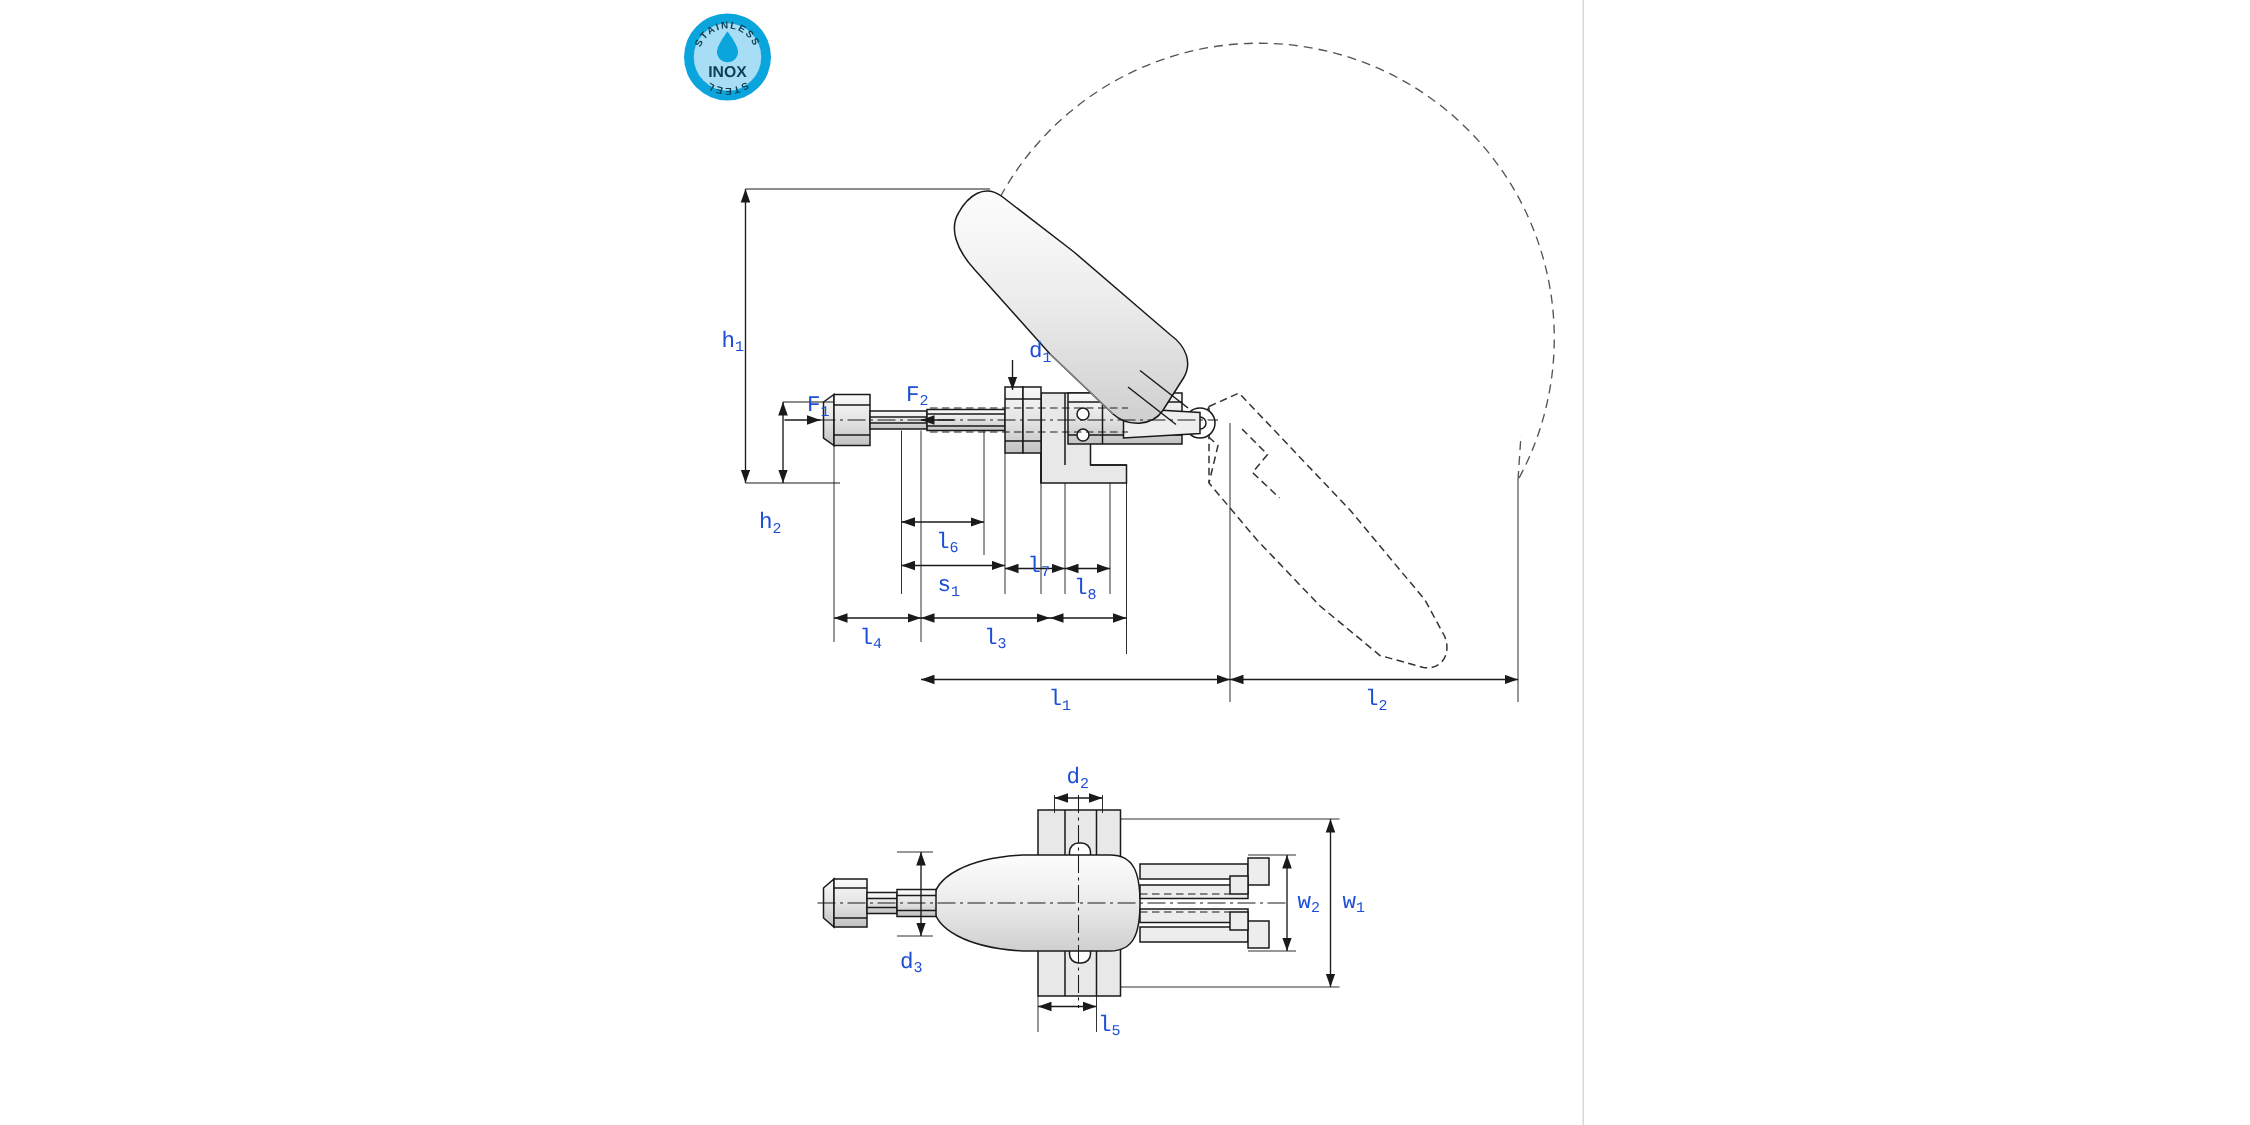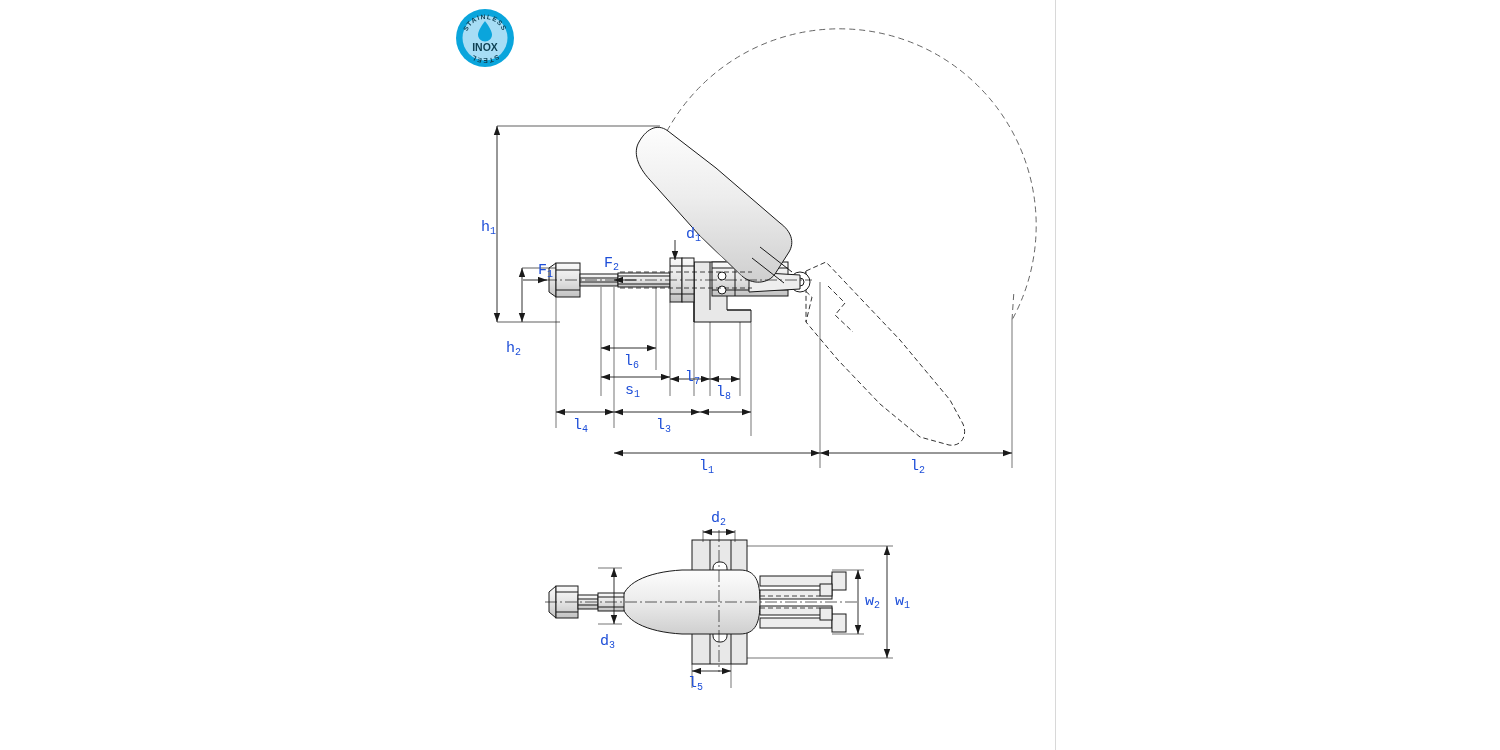--- a/index.html
+++ b/index.html
@@ -320,15 +320,15 @@
   <div class="dim-label" style="left:716px; top:385px;"><span>l</span><sub>8</sub></div>
   <div class="dim-label" style="left:573px; top:418px;text-align:center;"><span>l</span><sub>4</sub></div>
   <div class="dim-label" style="left:656px; top:418px;"><span>l</span><sub>3</sub></div>
   <div class="dim-label" style="left:699px; top:459px;"><span>l</span><sub>1</sub></div>
   <div class="dim-label" style="left:910px; top:459px;"><span>l</span><sub>2</sub></div>
 
   <div class="dim-label" style="left:711px; top:511px;"><span>d</span><sub>2</sub></div>
   <div class="dim-label" style="left:600px; top:634px;"><span>d</span><sub>3</sub></div>
   <div class="dim-label" style="left:865px; top:594px;"><span>w</span><sub>2</sub></div>
   <div class="dim-label" style="left:895px; top:594px;"><span>w</span><sub>1</sub></div>
-  <div class="dim-label" style="left:688px; top:676px;"><span>l</span><sub>5</sub></div>
+  <div class="dim-label" style="left:732px; top:676px;"><span>l</span><sub>5</sub></div>
 
 </div>
 
 </body></html>

